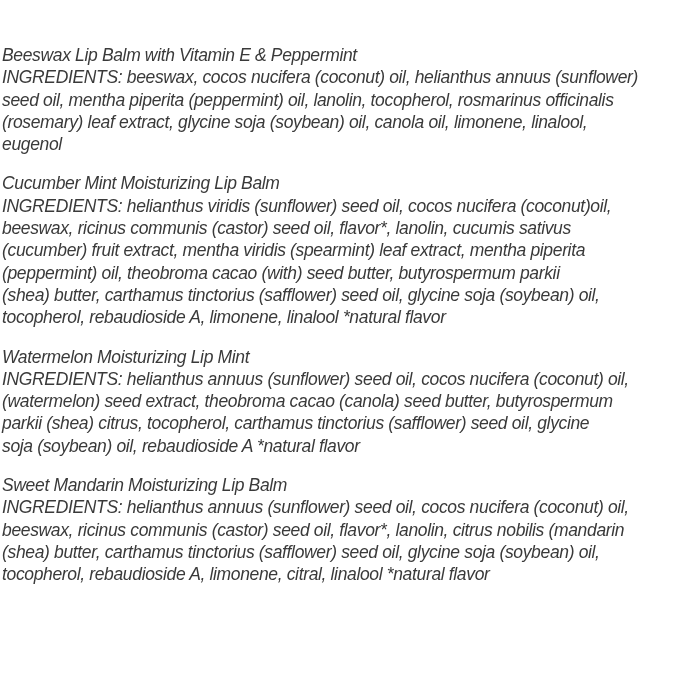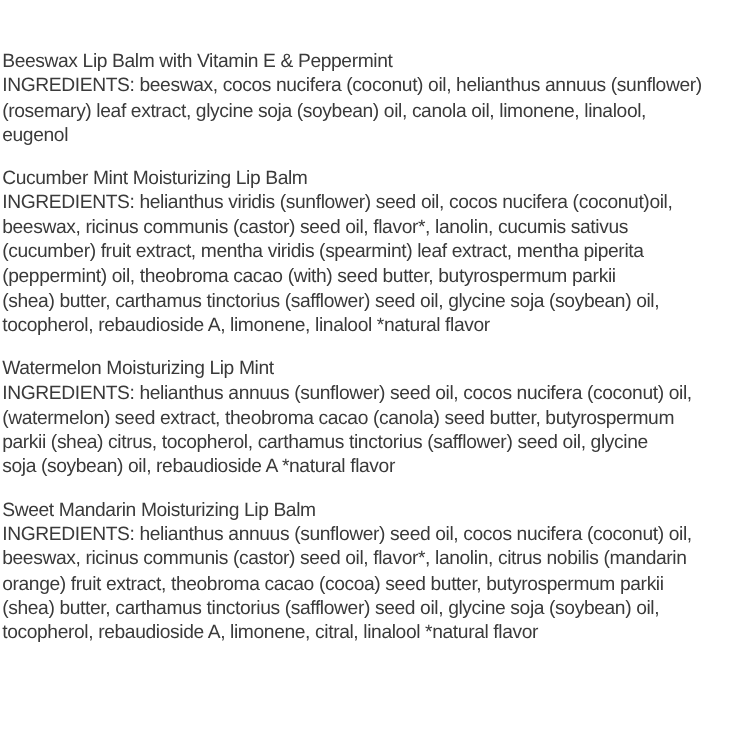--- a/index.html
+++ b/index.html
@@ -1,15 +1,15 @@
 <!DOCTYPE html>
 <html><head>
 <meta charset="utf-8">
 <style>
-  * { margin: 0; padding: 0; box-sizing: border-box; }
+  * { margin: 0; padding: 0; box-sizing: border-box; font-style: italic; }
   html, body {
     width: 679px;
     height: 679px;
     background: #ffffff;
     font-family: "Liberation Sans", "DejaVu Sans", sans-serif;
   }
   .page {
     width: 679px;
     height: 679px;
     background: #ffffff;
@@ -31,20 +31,21 @@
   }
 </style>
 </head>
 <body>
 
 <div class="page">
 
   <div class="product-block">
     <div class="product-title">Beeswax Lip Balm with Vitamin E &amp; Peppermint</div>
     <div class="ingredients-line">INGREDIENTS: beeswax, cocos nucifera (coconut) oil, helianthus annuus (sunflower)</div>
+    <div class="ingredients-line">seed oil, mentha piperita (peppermint) oil, lanolin, tocopherol, rosmarinus officinalis</div>
     <div class="ingredients-line">(rosemary) leaf extract, glycine soja (soybean) oil, canola oil, limonene, linalool,</div>
     <div class="ingredients-line">eugenol</div>
   </div>
 
   <div class="product-block">
     <div class="product-title">Cucumber Mint Moisturizing Lip Balm</div>
     <div class="ingredients-line">INGREDIENTS: helianthus viridis (sunflower) seed oil, cocos nucifera (coconut)oil,</div>
     <div class="ingredients-line">beeswax, ricinus communis (castor) seed oil, flavor*, lanolin, cucumis sativus</div>
     <div class="ingredients-line">(cucumber) fruit extract, mentha viridis (spearmint) leaf extract, mentha piperita</div>
     <div class="ingredients-line">(peppermint) oil, theobroma cacao (with) seed butter, butyrospermum parkii</div>
@@ -57,18 +58,17 @@
     <div class="ingredients-line">INGREDIENTS: helianthus annuus (sunflower) seed oil, cocos nucifera (coconut) oil,</div>
     <div class="ingredients-line">(watermelon) seed extract, theobroma cacao (canola) seed butter, butyrospermum</div>
     <div class="ingredients-line">parkii (shea) citrus, tocopherol, carthamus tinctorius (safflower) seed oil, glycine</div>
     <div class="ingredients-line">soja (soybean) oil, rebaudioside A *natural flavor</div>
   </div>
 
   <div class="product-block">
     <div class="product-title">Sweet Mandarin Moisturizing Lip Balm</div>
     <div class="ingredients-line">INGREDIENTS: helianthus annuus (sunflower) seed oil, cocos nucifera (coconut) oil,</div>
     <div class="ingredients-line">beeswax, ricinus communis (castor) seed oil, flavor*, lanolin, citrus nobilis (mandarin</div>
-    <div class="ingredients-line">orange) fruit extract, theobroma cacao (cocoa) seed butter, butyrospermum parkii</div>
     <div class="ingredients-line">(shea) butter, carthamus tinctorius (safflower) seed oil, glycine soja (soybean) oil,</div>
     <div class="ingredients-line">tocopherol, rebaudioside A, limonene, citral, linalool *natural flavor</div>
   </div>
 
 </div>
 
 </body></html>

